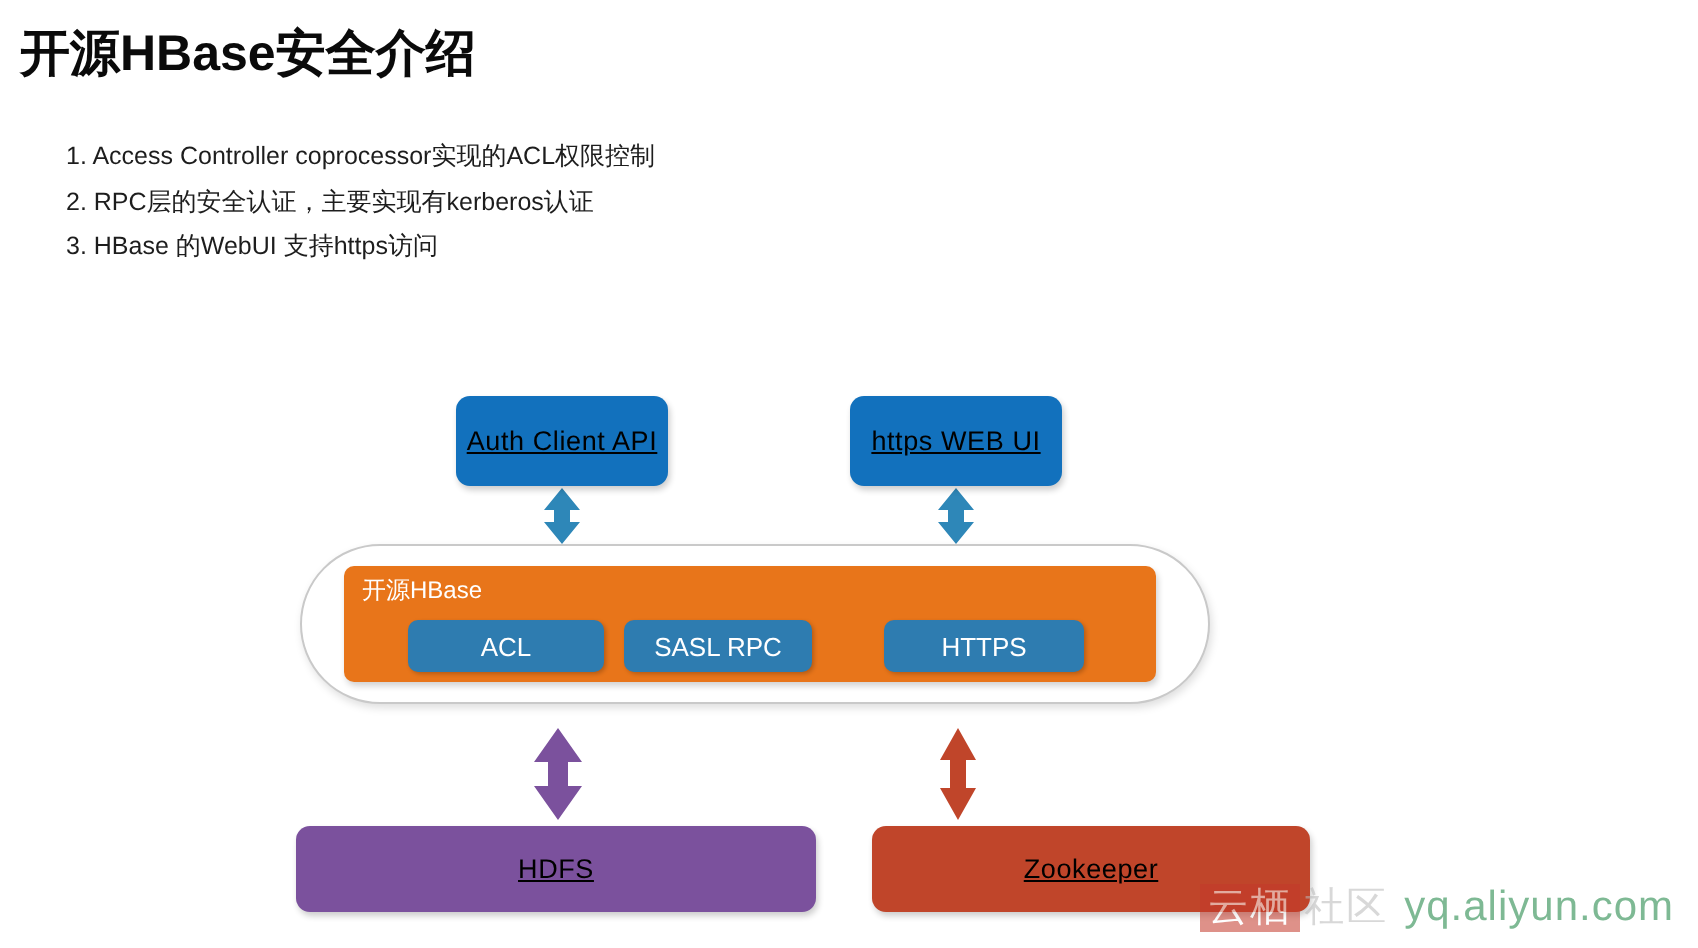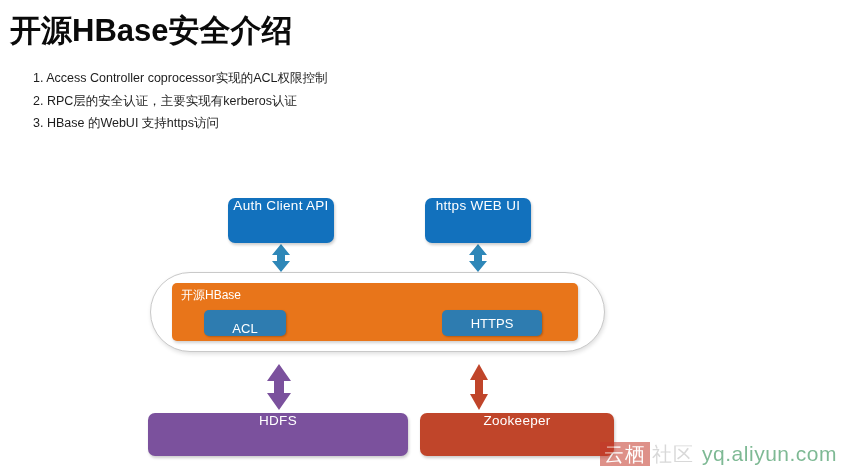--- a/index.html
+++ b/index.html
@@ -16,21 +16,21 @@
     height: 474px;
     background: #ffffff;
     overflow: hidden;
   }
 
   
   .slide-title {
     position: absolute;
     left: 10px;
     top: 12px;
-    font-size: 31px;
+    font-size: 25px;
     font-weight: bold;
     color: #0a0a0a;
     letter-spacing: 0px;
     white-space: nowrap;
     line-height: 1.2;
   }
   .brand-mark {
     position: absolute;
     right: 30px;
     top: 25px;
@@ -61,27 +61,29 @@
     left: 0;
     top: 0;
     width: 849px;
     height: 474px;
     pointer-events: none;
   }
   .node {
     position: absolute;
     box-sizing: border-box;
     display: flex;
+    align-items: center;
     justify-content: center;
-    color: #ffffff;
+    color: #000000;
     font-size: 13.5px;
     letter-spacing: 0.3px;
     border-radius: 7px;
     pointer-events: auto;
     box-shadow: 1px 2px 3px rgba(0,0,0,0.20);
+    text-decoration: underline;
   }
 
   
   .node-auth {
     left: 228px; top: 198px;
     width: 106px; height: 45px;
     background: #1271bd;
   }
   .node-webui {
     left: 425px; top: 198px;
@@ -125,33 +127,33 @@
     display: flex;
     align-items: center;
     justify-content: center;
     color: #ffffff;
     font-size: 13px;
     background: #2e7cb0;
     border-radius: 5px;
     box-shadow: 1px 1px 2px rgba(0,0,0,0.22);
     pointer-events: auto;
   }
-  .sub-acl   { left: 32px;  width: 82px; align-items: flex-end; }
+  .sub-acl   { left: 32px;  width: 98px; }
   .sub-sasl  { left: 140px; width: 94px; }
   .sub-https { left: 270px; width: 100px; }
 
   
   .node-hdfs {
     left: 148px; top: 413px;
     width: 260px; height: 43px;
     background: #7b519d;
   }
   .node-zk {
-    left: 420px; top: 413px;
-    width: 194px; height: 43px;
+    left: 436px; top: 413px;
+    width: 219px; height: 43px;
     background: #c0452a;
   }
 
   
   .arrow {
     position: absolute;
     pointer-events: auto;
   }
 
   
@@ -226,20 +228,23 @@
       <span>https WEB UI</span>
     </div>
 
     <div class="shell"></div>
 
     <div class="hbase-band">
       <div class="hbase-label">开源HBase</div>
       <div class="sub-node sub-acl">
         <span>ACL</span>
       </div>
+      <div class="sub-node sub-sasl">
+        <span>SASL RPC</span>
+      </div>
       <div class="sub-node sub-https">
         <span>HTTPS</span>
       </div>
     </div>
 
     <div class="node node-hdfs">
       <span>HDFS</span>
     </div>
     <div class="node node-zk">
       <span>Zookeeper</span>

